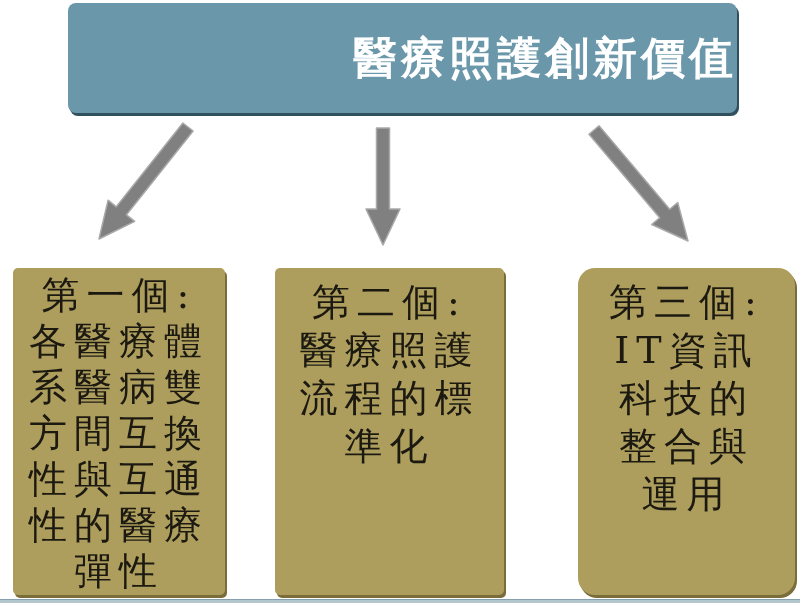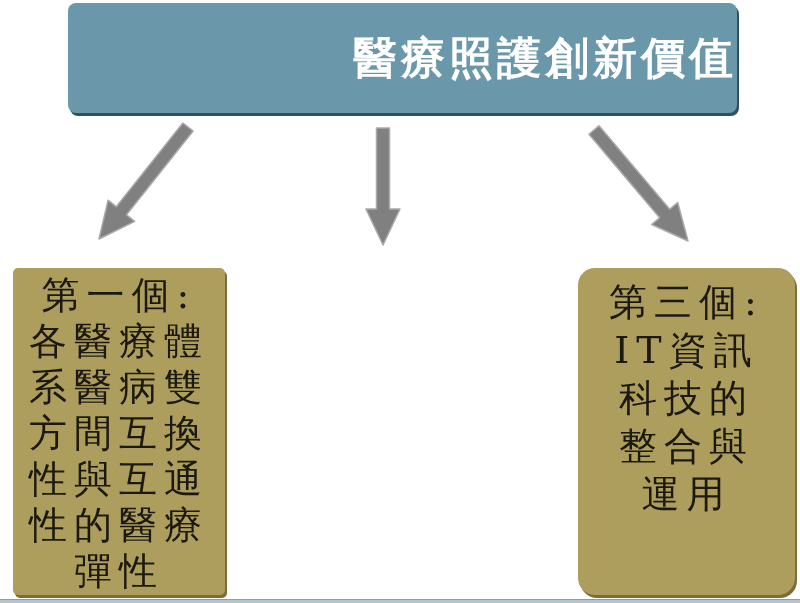--- a/index.html
+++ b/index.html
@@ -112,20 +112,26 @@
   <div class="branch-box b1">
     <div class="branch-text">第一個:
 各醫療體
 系醫病雙
 方間互換
 性與互通
 性的醫療
 彈性</div>
   </div>
 
+  <div class="branch-box b2">
+    <div class="branch-text">第二個:
+醫療照護
+流程的標
+準化</div>
+  </div>
 
   <div class="branch-box b3">
     <div class="branch-text">第三個:
 IT資訊
 科技的
 整合與
 運用</div>
   </div>
 
   <div class="bottom-rule"></div>

